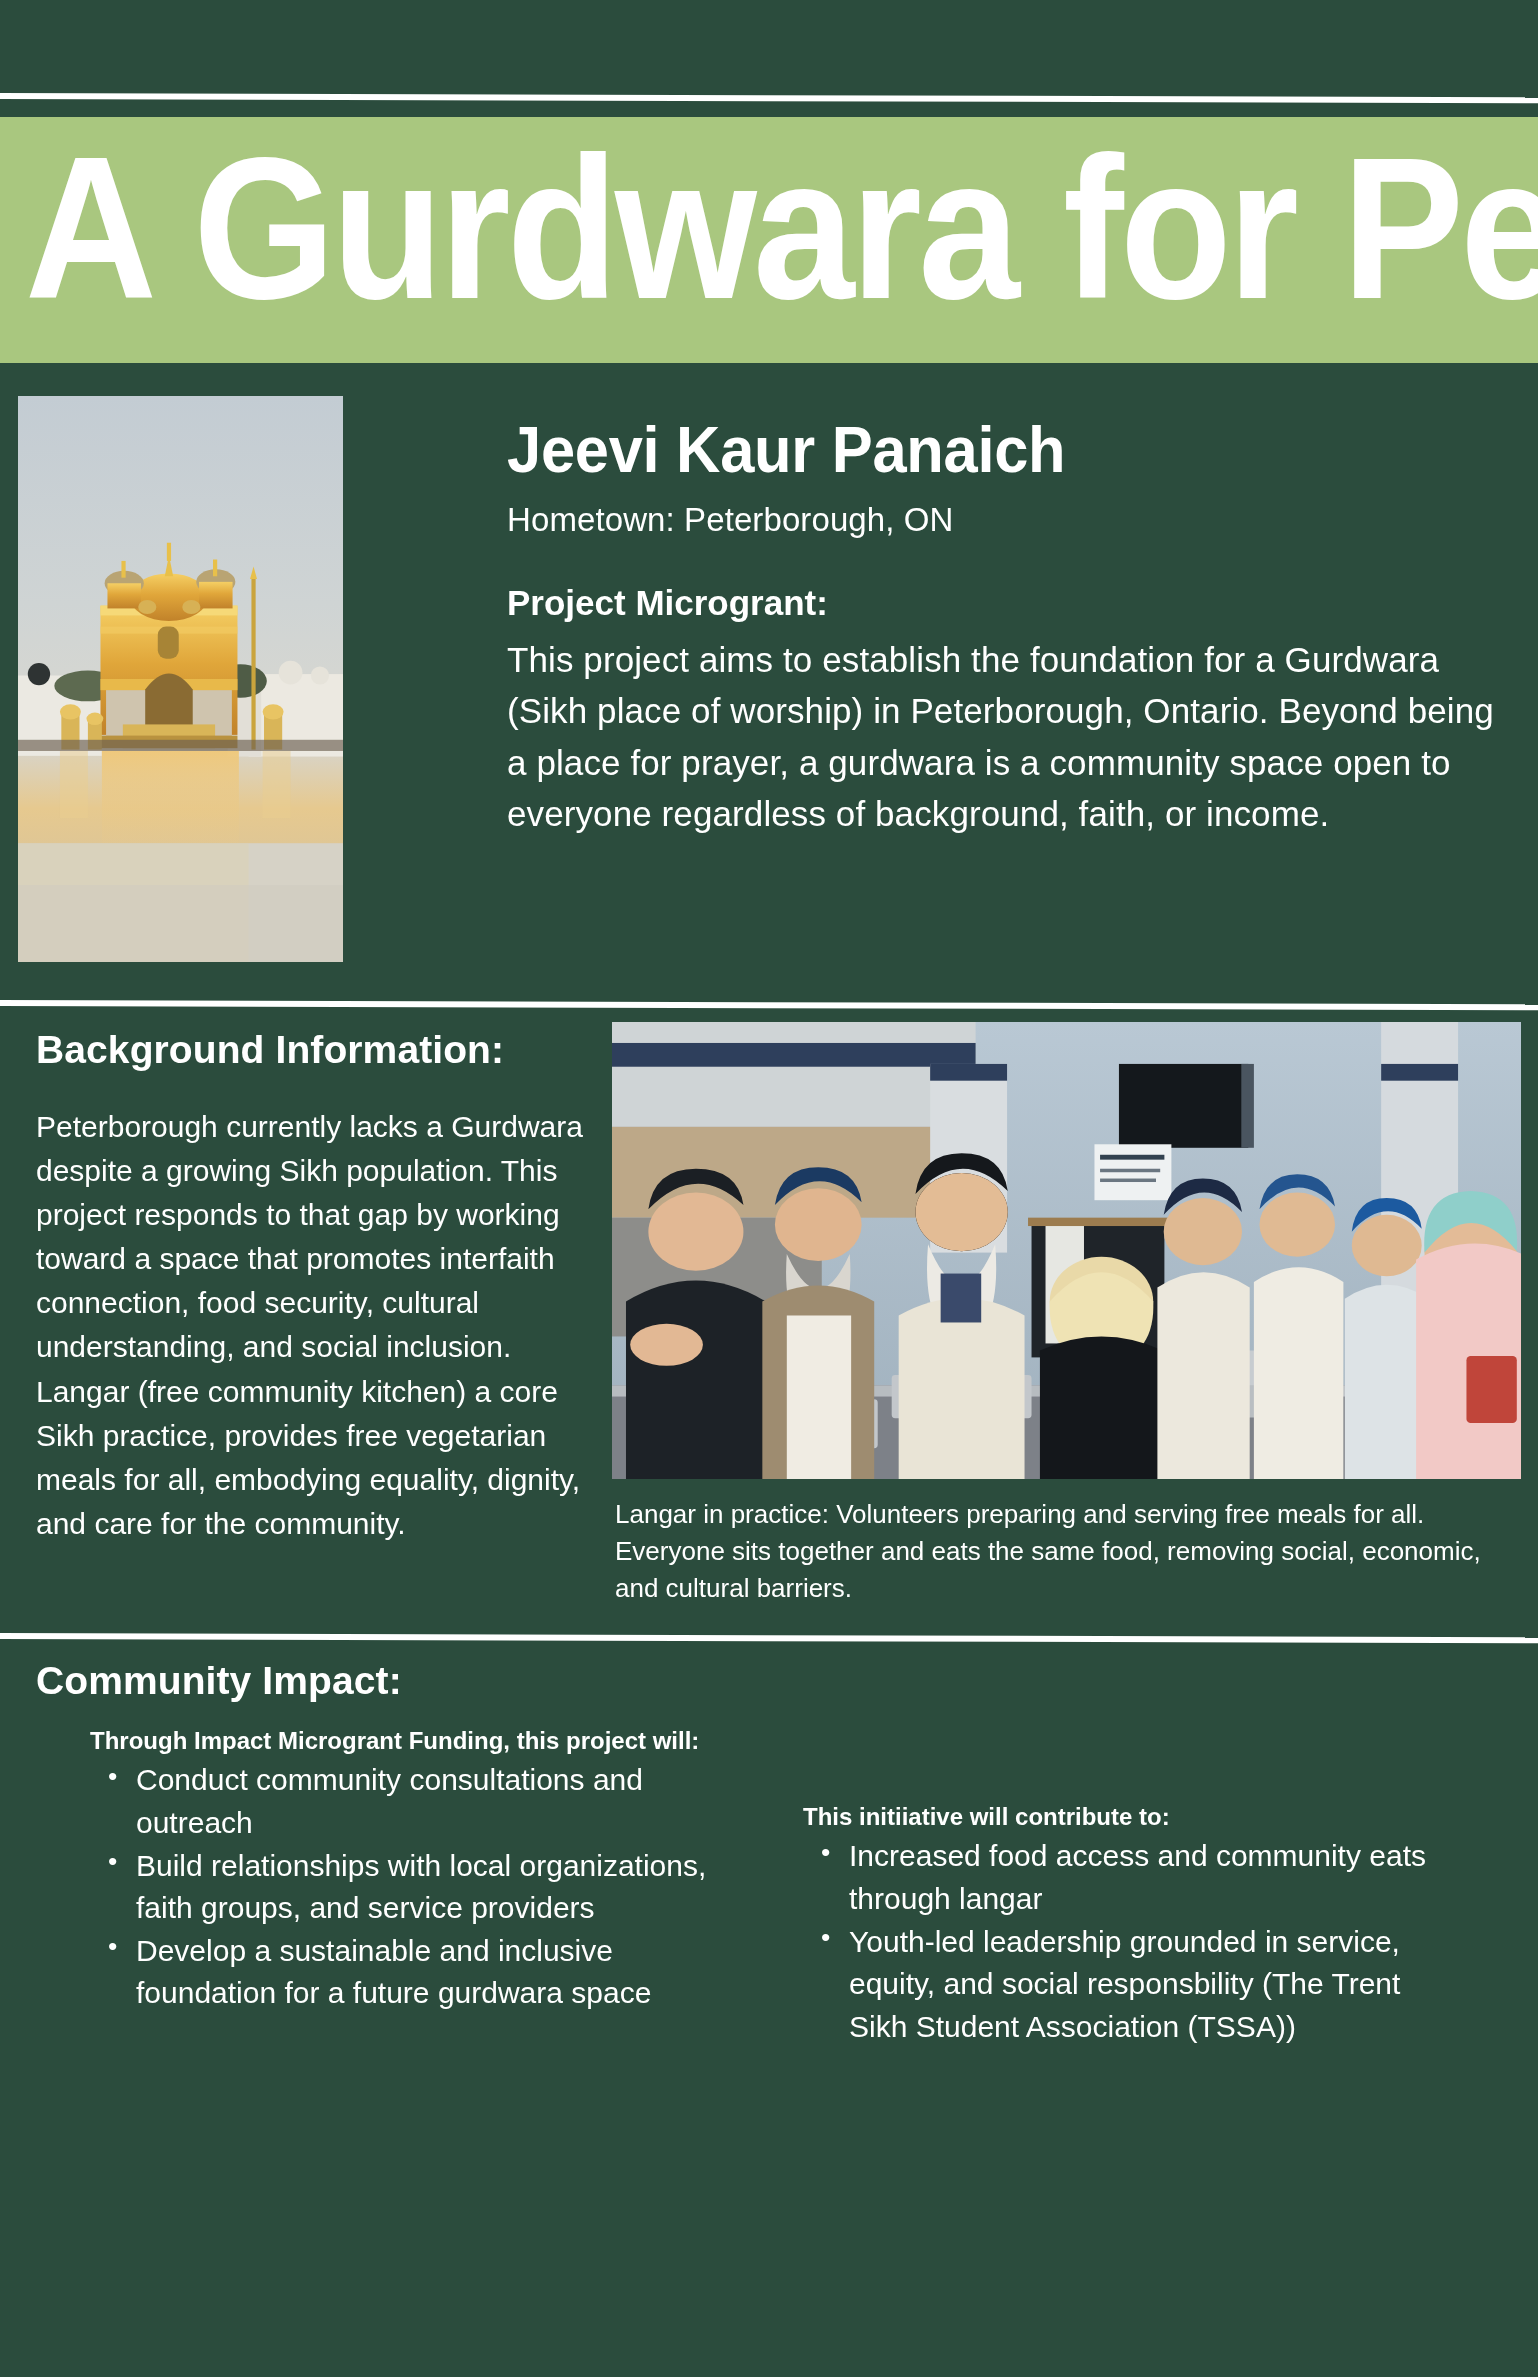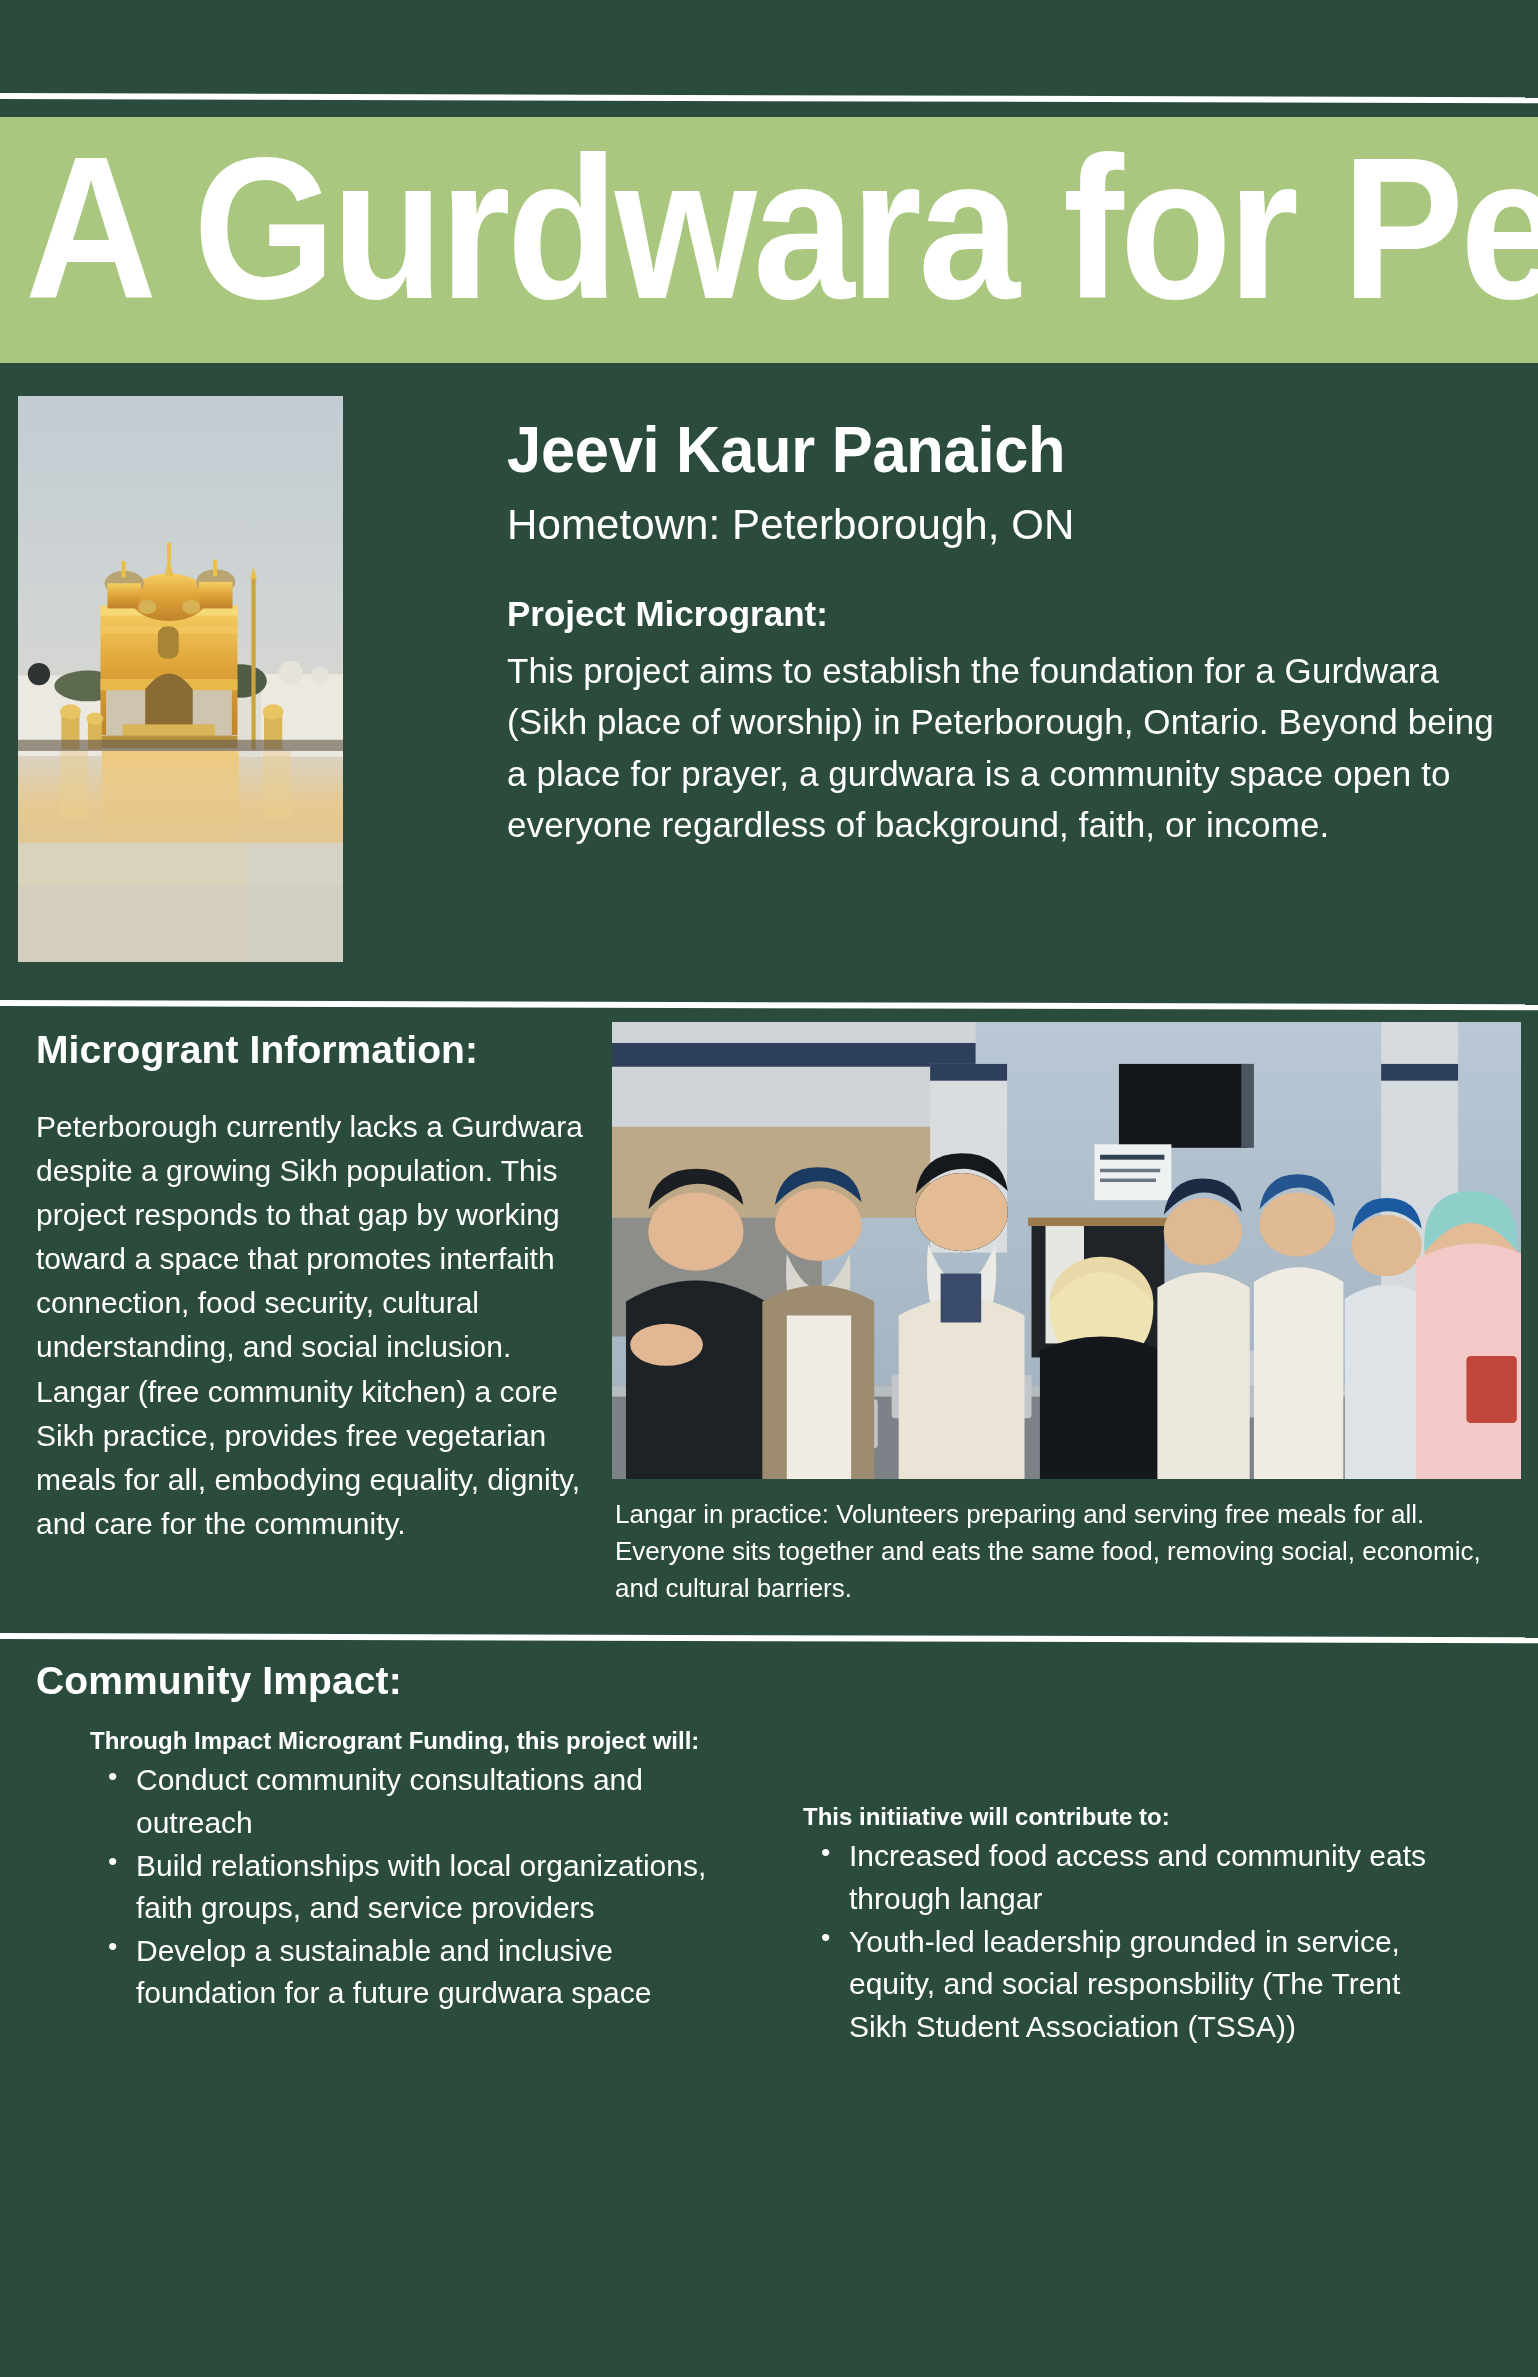--- a/index.html
+++ b/index.html
@@ -82,21 +82,21 @@
     font-size: 64px;
     line-height: 1.05;
     letter-spacing: -0.3px;
     transform: scaleX(0.96);
     transform-origin: left top;
   }
   .hometown {
     margin-top: 15.4px;
     font-family: "Liberation Sans Narrow", "Liberation Sans", sans-serif;
     font-weight: 400;
-    font-size: 42px;
+    font-size: 33px;
     line-height: 1.2;
     letter-spacing: 0.1px;
   }
   .proj-label {
     margin-top: 43px;
     font-family: "Liberation Sans Narrow", "Liberation Sans", sans-serif;
     font-weight: 700;
     font-size: 35px;
     line-height: 1.2;
   }
@@ -327,21 +327,21 @@
 
   <div class="intro">
     <div class="person-name">Jeevi Kaur Panaich</div>
     <div class="hometown">Hometown: Peterborough, ON</div>
     <div class="proj-label">Project Microgrant:</div>
     <div class="proj-body">This project aims to establish the foundation for a Gurdwara (Sikh place of worship) in Peterborough, Ontario. Beyond being a place for prayer, a gurdwara is a community space open to everyone regardless of background, faith, or income.</div>
   </div>
 
   <div class="divider rule-bg"></div>
 
-  <div class="bg-heading">Microgrant Information:</div>
+  <div class="bg-heading">Background Information:</div>
   <div class="bg-body">Peterborough currently lacks a Gurdwara despite a growing Sikh population. This project responds to that gap by working toward a space that promotes interfaith connection, food security, cultural understanding, and social inclusion. Langar (free community kitchen) a core Sikh practice, provides free vegetarian meals for all, embodying equality, dignity, and care for the community.</div>
 
   <div class="langar-photo">
     <svg viewBox="0 0 1300 654" preserveAspectRatio="none" aria-hidden="true">
       <defs>
         <linearGradient id="wall" x1="0" y1="0" x2="0" y2="1">
           <stop offset="0%" stop-color="#b9c8d4"></stop>
           <stop offset="100%" stop-color="#9fb0bd"></stop>
         </linearGradient>
       </defs>

